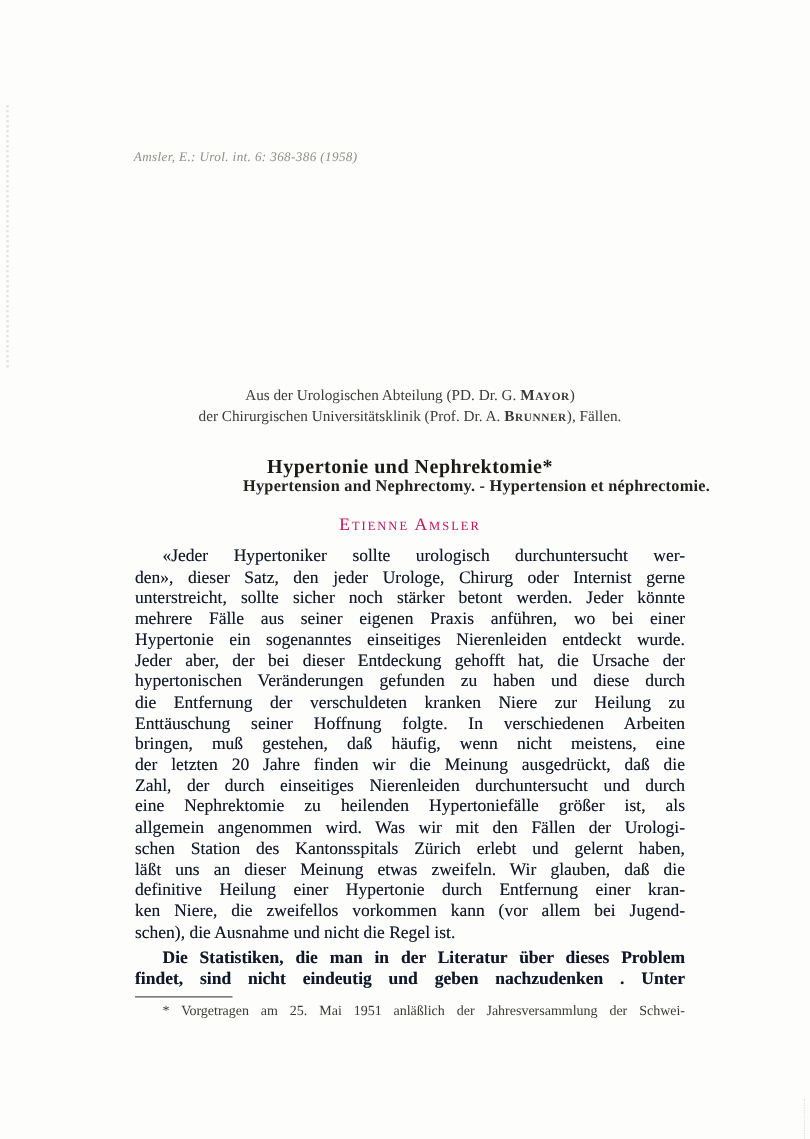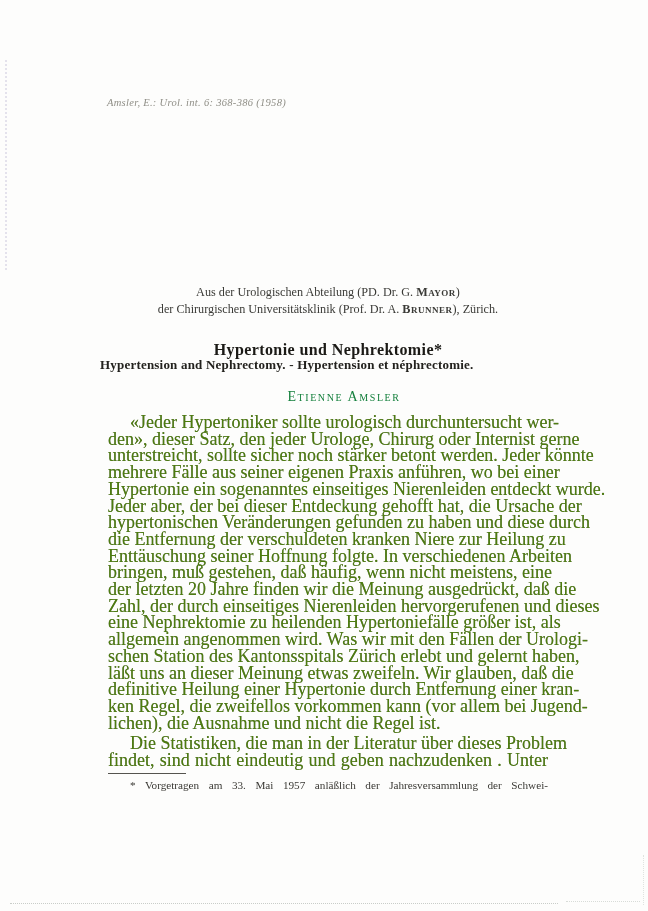--- a/index.html
+++ b/index.html
@@ -4,60 +4,60 @@
 <style>
   html, body { margin: 0; padding: 0; }
   body {
     width: 648px; height: 911px;
     background: #fdfdfc;
     position: relative;
     overflow: hidden;
     font-family: "Liberation Serif", serif;
     color: #2c2b28;
   }
-  .page { position: absolute; inset: 0; }
+  .page { position: absolute; inset: 0; margin-top: 24px; }
 
   .running-head {
     position: absolute; left: 107px; top: 97px;
     font-style: italic; font-size: 10.5px;
     color: #8f8e86; letter-spacing: 0.3px;
   }
 
   .affiliation {
     position: absolute; left: 104px; top: 284px; width: 448px;
     text-align: center; font-size: 12.2px; line-height: 16.5px;
     color: #3a3a36;
   }
   .smallcaps { font-variant: small-caps; letter-spacing: 0.5px; font-weight: bold; }
 
   .title {
     position: absolute; left: 104px; top: 330px; width: 448px;
     text-align: center; font-size: 16px; font-weight: bold;
     color: #1b1a16; letter-spacing: 0.4px;
   }
   .subtitle {
-    position: absolute; left: 100px; top: 357px; width: 448px;
-    text-align: left; font-size: 13px; font-weight: bold;
+    position: absolute; left: 120px; top: 357px; width: 448px;
+    text-align: right; font-size: 13px; font-weight: bold;
     color: #23221e; letter-spacing: 0.2px;
   }
   .author {
-    position: absolute; left: 120px; top: 389px; width: 448px;
+    position: absolute; left: 104px; top: 389px; width: 448px;
     text-align: center; font-size: 14px;
     font-variant: small-caps; letter-spacing: 1.6px;
-    color: #15803d;
+    color: #be185d;
   }
 
   .body-text {
     position: absolute; left: 108px; top: 414px; width: 440px;
-    font-size: 18px; line-height: 16.7px;
-    color: #4d7c0f;
+    font-size: 14px; line-height: 16.7px;
+    color: #0f172a;
     text-shadow: 0 0 0.35px rgba(44,43,40,0.55);
   }
   .paragraph { margin: 0; }
-  .paragraph + .paragraph { margin-top: 4px; }
+  .paragraph + .paragraph { margin-top: 4px; font-weight: bold; }
   .tline {
     white-space: nowrap;
     text-align: justify;
     text-align-last: justify;
   }
   .tline.indent { padding-left: 22px; }
   .tline.nojust { text-align: left; text-align-last: auto; }
 
   .footnote-rule {
     position: absolute; left: 108px; top: 773px;
@@ -90,21 +90,21 @@
 </style>
 </head>
 <body>
 
 <div class="page">
 
   <div class="running-head">Amsler, E.: Urol. int. 6: 368-386 (1958)</div>
 
   <div class="affiliation">
     <div><span>Aus der Urologischen Abteilung (PD. Dr. G. </span><span class="smallcaps">Mayor</span><span>)</span></div>
-    <div><span>der Chirurgischen Universitätsklinik (Prof. Dr. A. </span><span class="smallcaps">Brunner</span><span>), Zürich.</span></div>
+    <div><span>der Chirurgischen Universitätsklinik (Prof. Dr. A. </span><span class="smallcaps">Brunner</span><span>), Fällen.</span></div>
   </div>
 
   <h1 class="title">Hypertonie und Nephrektomie*</h1>
 
   <div class="subtitle">Hypertension and Nephrectomy. - Hypertension et néphrectomie.</div>
 
   <div class="author">Etienne Amsler</div>
 
   <div class="body-text">
     <div class="paragraph">
@@ -112,39 +112,39 @@
         <div class="tline">den», dieser Satz, den jeder Urologe, Chirurg oder Internist gerne</div>
         <div class="tline">unterstreicht, sollte sicher noch stärker betont werden. Jeder könnte</div>
         <div class="tline">mehrere Fälle aus seiner eigenen Praxis anführen, wo bei einer</div>
         <div class="tline">Hypertonie ein sogenanntes einseitiges Nierenleiden entdeckt wurde.</div>
         <div class="tline">Jeder aber, der bei dieser Entdeckung gehofft hat, die Ursache der</div>
         <div class="tline">hypertonischen Veränderungen gefunden zu haben und diese durch</div>
         <div class="tline">die Entfernung der verschuldeten kranken Niere zur Heilung zu</div>
         <div class="tline">Enttäuschung seiner Hoffnung folgte. In verschiedenen Arbeiten</div>
         <div class="tline">bringen, muß gestehen, daß häufig, wenn nicht meistens, eine</div>
         <div class="tline">der letzten 20 Jahre finden wir die Meinung ausgedrückt, daß die</div>
-        <div class="tline">Zahl, der durch einseitiges Nierenleiden hervorgerufenen und dieses</div>
+        <div class="tline">Zahl, der durch einseitiges Nierenleiden durchuntersucht und durch</div>
         <div class="tline">eine Nephrektomie zu heilenden Hypertoniefälle größer ist, als</div>
         <div class="tline">allgemein angenommen wird. Was wir mit den Fällen der Urologi-</div>
         <div class="tline">schen Station des Kantonsspitals Zürich erlebt und gelernt haben,</div>
         <div class="tline">läßt uns an dieser Meinung etwas zweifeln. Wir glauben, daß die</div>
         <div class="tline">definitive Heilung einer Hypertonie durch Entfernung einer kran-</div>
-        <div class="tline">ken Regel, die zweifellos vorkommen kann (vor allem bei Jugend-</div>
-        <div class="tline nojust">lichen), die Ausnahme und nicht die Regel ist.</div>
+        <div class="tline">ken Niere, die zweifellos vorkommen kann (vor allem bei Jugend-</div>
+        <div class="tline nojust">schen), die Ausnahme und nicht die Regel ist.</div>
       </div>
     <div class="paragraph">
         <div class="tline indent">Die Statistiken, die man in der Literatur über dieses Problem</div>
         <div class="tline">findet, sind nicht eindeutig und geben nachzudenken . Unter</div>
       </div>
   </div>
 
   <div class="footnote-rule"></div>
 
   <div class="footnote">
-      <div class="tline indent">* Vorgetragen am 33. Mai 1957 anläßlich der Jahresversammlung der Schwei-</div>
+      <div class="tline indent">* Vorgetragen am 25. Mai 1951 anläßlich der Jahresversammlung der Schwei-</div>
     </div>
 
   <div class="artifact artifact-bottom"></div>
   <div class="artifact artifact-bottom-2"></div>
   <div class="artifact artifact-left"></div>
   <div class="artifact artifact-right"></div>
 
 </div>
 
 </body></html>

